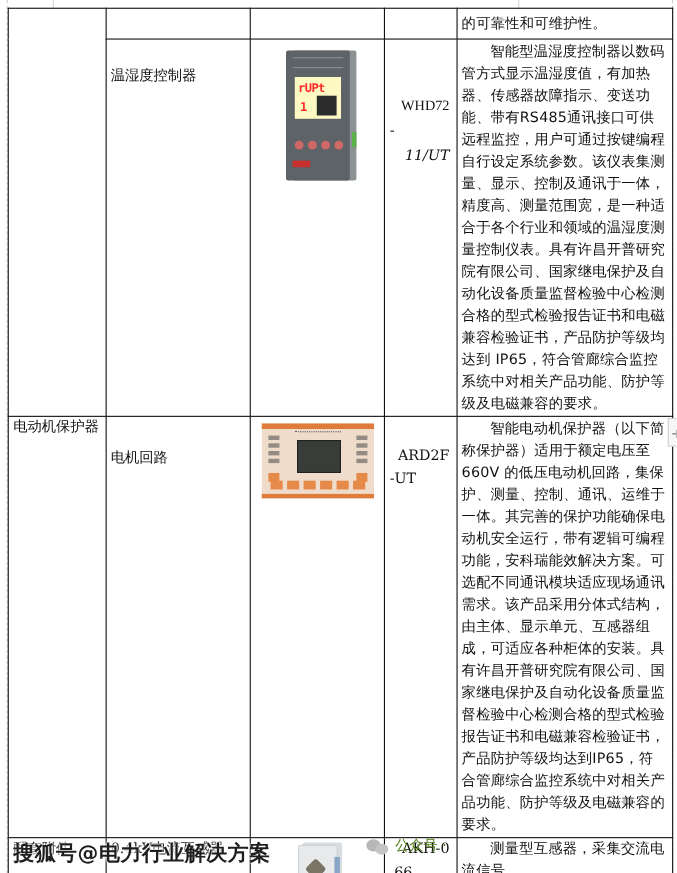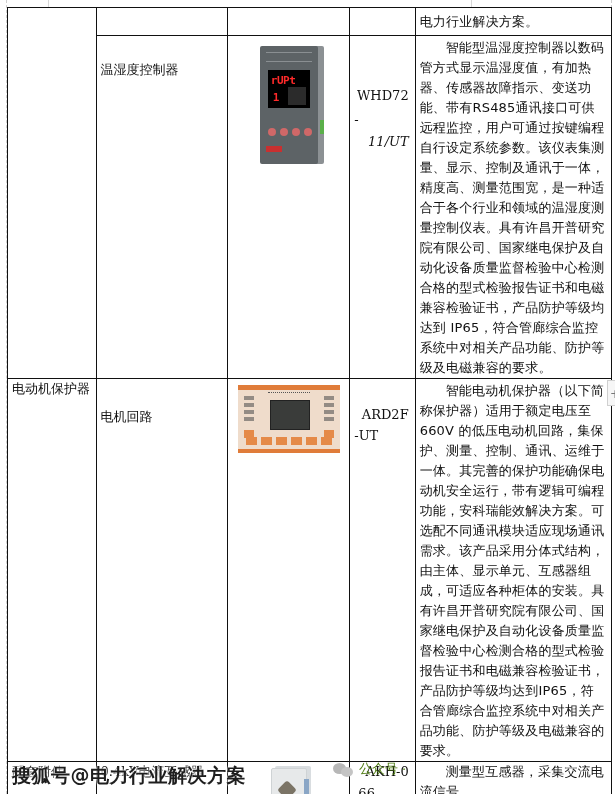--- a/index.html
+++ b/index.html
@@ -14,21 +14,21 @@
   td.c-cat { width:79px; }
   td.c-name { width:122px; }
   td.c-img { width:112px; text-align:center; padding:0; }
   td.c-model { width:56px; font-family:"DejaVu Serif","Liberation Serif",serif; font-size:12px; }
   td.c-desc { width:186px; font-size:12.6px; line-height:20.3px; padding:0 3px 0 4px; letter-spacing:0.2px; }
   .indent { display:inline-block; width:26px; }
   .mono { font-family:"DejaVu Serif","Liberation Serif",serif; }
   
   .dev1 { width:58px; height:118px; margin:0 auto; position:relative; background:#5d6366; border-radius:2px; box-shadow: 6px 0 0 #8c9194; }
   .dev1 .lbl { position:absolute; left:6px; top:6px; width:46px; height:8px; border-top:1px solid #8a8f92; border-bottom:1px solid #8a8f92; }
-  .dev1 .scr { position:absolute; left:8px; top:24px; width:42px; height:38px; background:#000000; }
+  .dev1 .scr { position:absolute; left:8px; top:24px; width:42px; height:38px; background:#fef9c3; }
   .dev1 .scr .t { position:absolute; left:3px; top:1px; color:#ff2a2a; font-family:"DejaVu Sans Mono",monospace; font-size:11px; font-weight:bold; letter-spacing:-0.5px; }
   .dev1 .scr .b { position:absolute; left:5px; top:18px; color:#ff2a2a; font-family:"DejaVu Sans Mono",monospace; font-size:11px; font-weight:bold; }
   .dev1 .scr .sq { position:absolute; left:20px; top:17px; width:18px; height:18px; background:#2b2b2b; }
   .dev1 .btns { position:absolute; left:8px; top:82px; width:44px; display:flex; justify-content:space-between; }
   .dev1 .btns span { width:8px; height:8px; border-radius:50%; background:#d06868; }
   .dev1 .logo { position:absolute; left:6px; top:100px; width:16px; height:6px; background:#c83030; }
   .dev1 .grn { position:absolute; right:-6px; top:74px; width:4px; height:14px; background:#5bb04a; }
   .dev2 { width:102px; height:68px; margin:0 auto; position:relative; background:#efdccb; border-top:5px solid #e07c3a; border-bottom:4px solid #e07c3a; box-sizing:border-box; }
   .dev2 .scr { position:absolute; left:32px; top:10px; width:38px; height:28px; background:#3a3c3a; border:1px solid #222; }
   .dev2 .ttl { position:absolute; left:30px; top:2px; width:42px; height:4px; border-top:1px dotted #555; }
@@ -57,21 +57,21 @@
 <div class="rightdash"></div>
 
 <table class="doc">
 
   <tbody>
       <tr style="height:28px;">
     <td class="c-cat" rowspan="2"></td>
     <td class="c-name"></td>
     <td class="c-img"></td>
     <td class="c-model"></td>
-    <td class="c-desc">电力行业解决方案。</td>
+    <td class="c-desc">的可靠性和可维护性。</td>
   </tr>
   <tr style="height:325px;">
     <td class="c-name" style="vertical-align:top; padding-top:24px;margin-left:35px;">温湿度控制器</td>
     <td class="c-img" style="vertical-align:top; padding-top:10px;">
       <div class="dev1">
         <div class="lbl"></div>
         <div class="scr">
           <span class="t">rUPt</span>
           <span class="b">1</span>
           <span class="sq"></span>
@@ -81,21 +81,21 @@
               <span></span>
               <span></span>
               <span></span>
             </div>
         <div class="logo"></div>
         <div class="grn"></div>
       </div>
     </td>
     <td class="c-model" style="vertical-align:top; padding-top:0;">
       <div style="position:relative; height:160px;">
-        <span class="mono" style="position:absolute; right:2px; top:50px;">WHD72</span>
+        <span class="mono" style="position:absolute; right:2px; top:50px;font-family:Liberation Serif, serif;">WHD72</span>
         <span class="mono" style="position:absolute; left:0; top:74px;">-</span>
         <span class="mono" style="position:absolute; right:2px; top:96px;font-style:italic;">11/UT</span>
       </div>
     </td>
     <td class="c-desc" style="vertical-align:top; padding-top:2px;"><span class="indent"></span><span>智能型温湿度控制器以数码管方式显示温湿度值，有加热器、传感器故障指示、变送功能、带有RS485通讯接口可供远程监控，用户可通过按键编程自行设定系统参数。该仪表集测量、显示、控制及通讯于一体，精度高、测量范围宽，是一种适合于各个行业和领域的温湿度测量控制仪表。具有许昌开普研究院有限公司、国家继电保护及自动化设备质量监督检验中心检测合格的型式检验报告证书和电磁兼容检验证书，产品防护等级均达到 IP65，符合管廊综合监控系统中对相关产品功能、防护等级及电磁兼容的要求。</span></td>
   </tr>
 
   <tr style="height:362px;">
     <td class="c-cat" style="vertical-align:top; ">电动机保护器</td>
     <td class="c-name" style="vertical-align:top; padding-top:28px;">电机回路</td>

